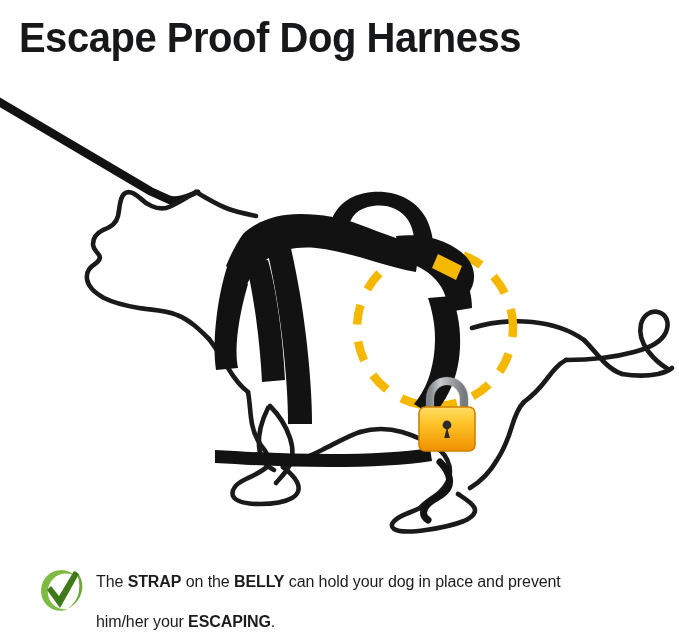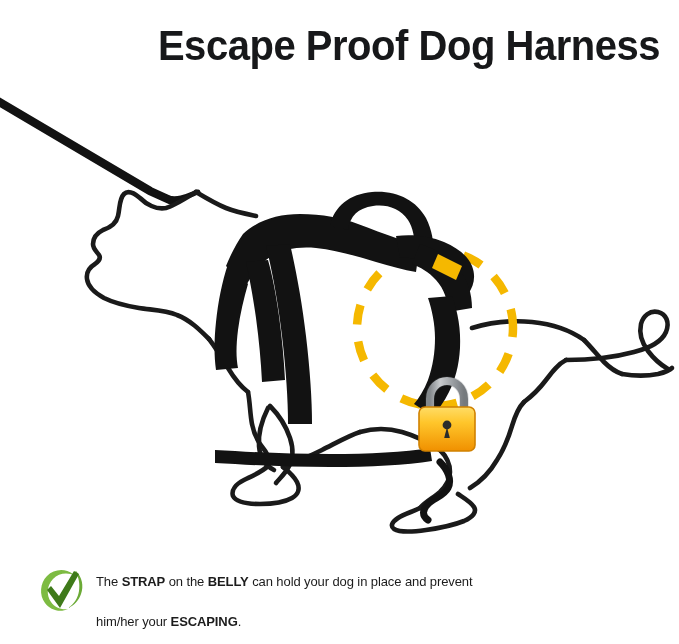--- a/index.html
+++ b/index.html
@@ -22,26 +22,26 @@
     inset: 0;
     width: 679px;
     height: 644px;
     background: #ffffff;
   }
 
   
   #title-bar {
     position: absolute;
     left: 0;
-    top: 16px;
+    top: 8px;
     width: 679px;
     height: 58px;
     display: flex;
     align-items: center;
-    justify-content: flex-end;
+    justify-content: flex-start;
   }
   #page-title {
     font-family: "Liberation Sans", sans-serif;
     font-weight: 700;
     font-size: 43px;
     line-height: 46px;
     letter-spacing: -0.5px;
     color: #17181a;
     white-space: nowrap;
     transform: scaleX(0.93);
@@ -82,21 +82,21 @@
     display: block;
     width: 46px;
     height: 46px;
   }
   #caption-text {
     position: absolute;
     left: 96px;
     top: 6px;
     width: 572px;
     font-family: "Liberation Sans", sans-serif;
-    font-size: 13px;
+    font-size: 16px;
     line-height: 40px;
     color: #1c1c1c;
     font-weight: 400;
     letter-spacing: -0.1px;
   }
   #caption-text b {
     font-weight: 700;
   }
   .cap-seg { white-space: pre; }
 </style>

